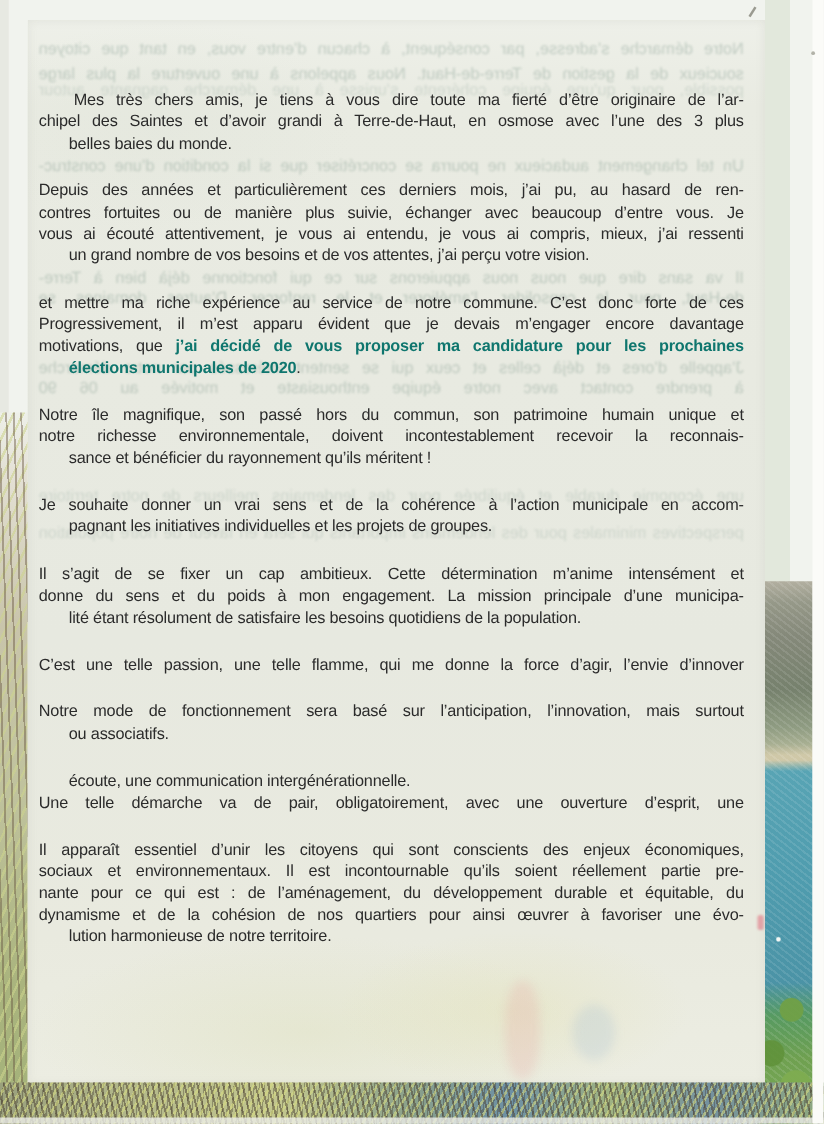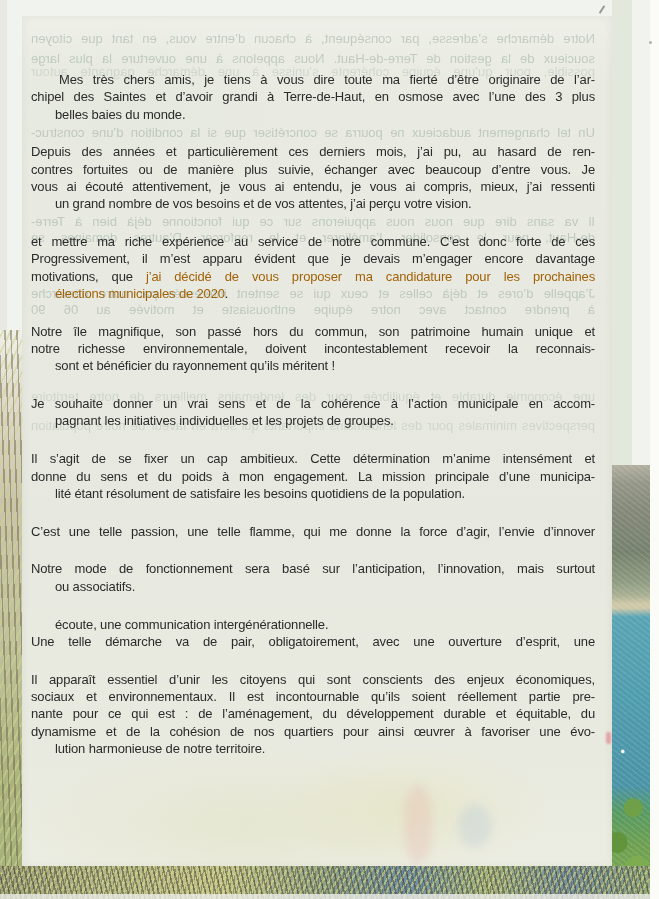--- a/index.html
+++ b/index.html
@@ -86,21 +86,21 @@
   .letter-body{
     position:absolute;left:31px;top:71px;width:564px;z-index:5;
     font-size:13px;line-height:17.3px;letter-spacing:-0.15px;
     color:#2b2b2b;
   }
   .para{margin:0 0 20.5px 0;}
   .para:last-child{margin-bottom:17px;}
   .line{text-align:justify;text-align-last:justify;}
   .line-last{text-align-last:left;padding-left:24px;}
   .line-indent{text-indent:28px;}
-  .line b{font-weight:400;color:#a16207;}
+  .line b{font-weight:700;color:#0f766e;}
 </style>
 </head>
 <body>
 
 <div class="page">
   <div class="edge-left"></div>
   <div class="band-green-right"></div>
 
   <div class="photo-left"></div>
   <div class="photo-right"></div>
@@ -140,21 +140,21 @@
       </div>
       <div class="para">
         <div class="line">et mettre ma riche expérience au service de notre commune. C’est donc forte de ces</div>
         <div class="line">Progressivement,  il m’est apparu évident que je devais m’engager encore davantage</div>
         <div class="line"><span>motivations, que </span><b>j’ai décidé de vous proposer ma candidature pour les prochaines</b></div>
         <div class="line line-last"><b>élections municipales de 2020</b><span>.</span></div>
       </div>
       <div class="para">
         <div class="line">Notre île magnifique, son passé hors du commun, son patrimoine humain unique et</div>
         <div class="line">notre richesse environnementale, doivent incontestablement recevoir la reconnais-</div>
-        <div class="line line-last">sont et bénéficier du rayonnement qu’ils méritent !</div>
+        <div class="line line-last">sance et bénéficier du rayonnement qu’ils méritent !</div>
       </div>
       <div class="para">
         <div class="line">Je souhaite donner un vrai sens et de la cohérence à l’action municipale en accom-</div>
         <div class="line line-last">pagnant les initiatives individuelles et les projets de groupes.</div>
       </div>
       <div class="para">
         <div class="line">Il s’agit de se fixer un cap ambitieux. Cette détermination m’anime intensément et</div>
         <div class="line">donne du sens et du poids à mon engagement. La mission principale d’une municipa-</div>
         <div class="line line-last">lité étant résolument de satisfaire les besoins quotidiens de la population.</div>
       </div>

